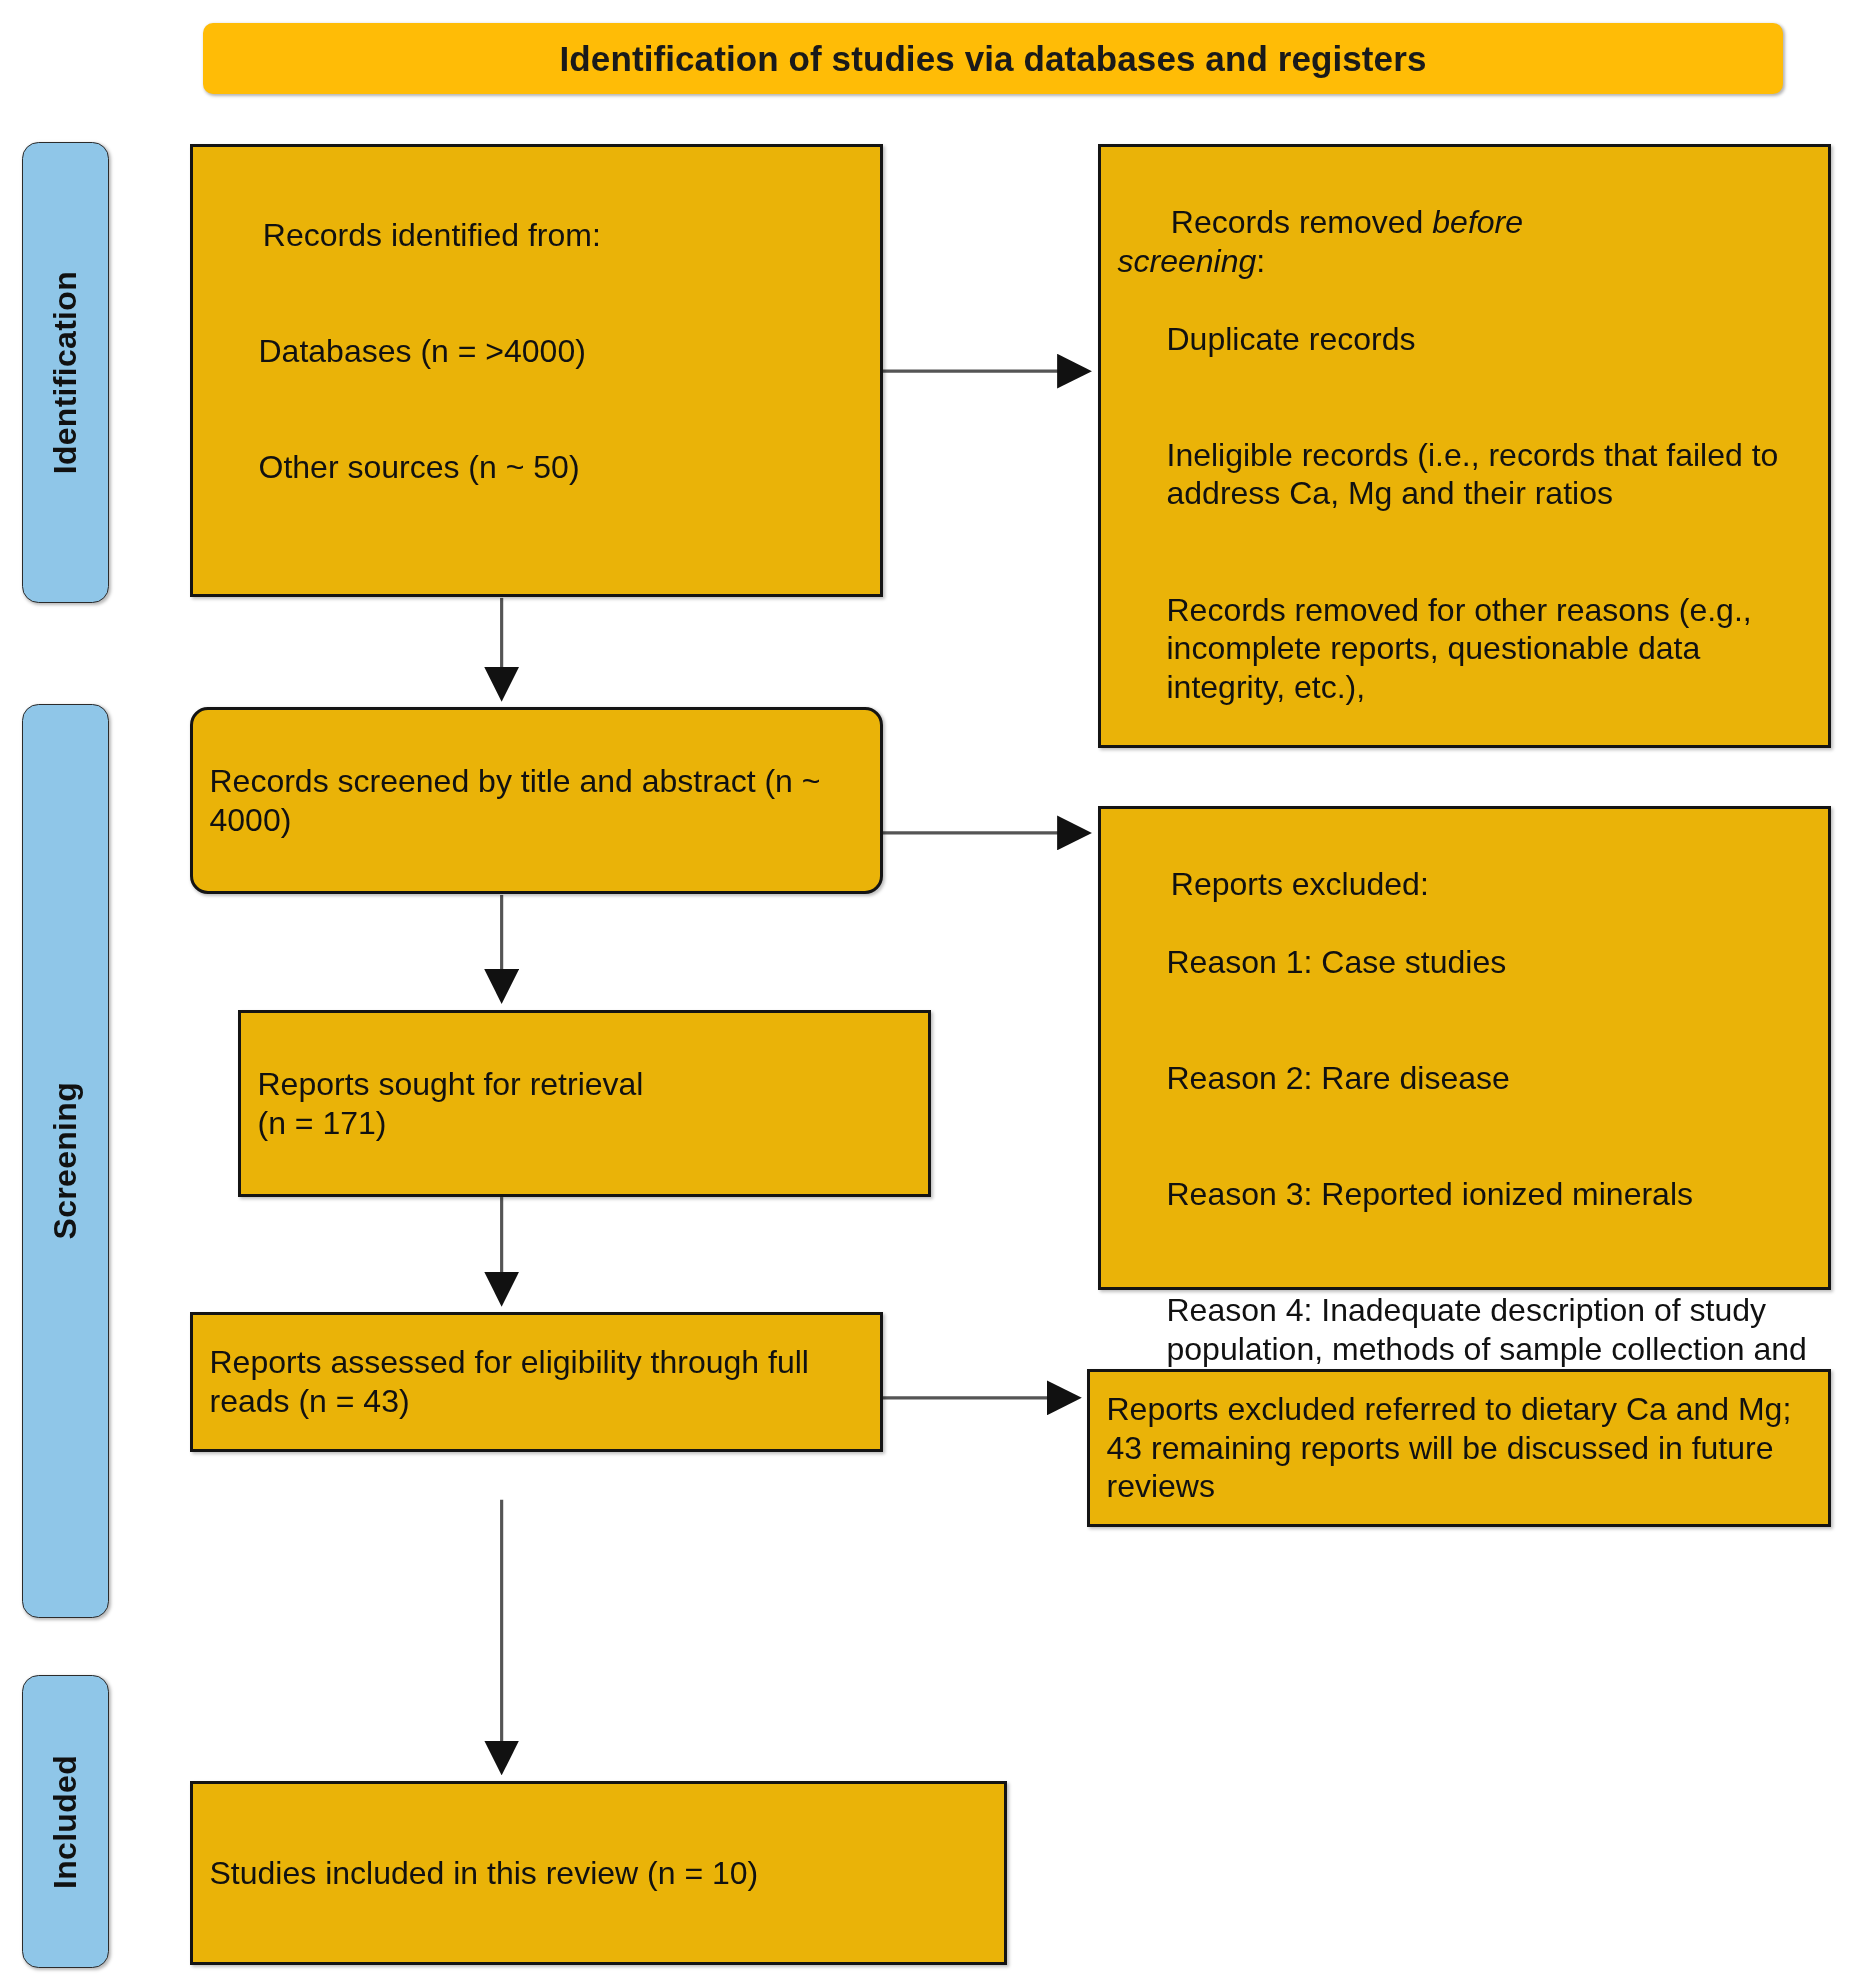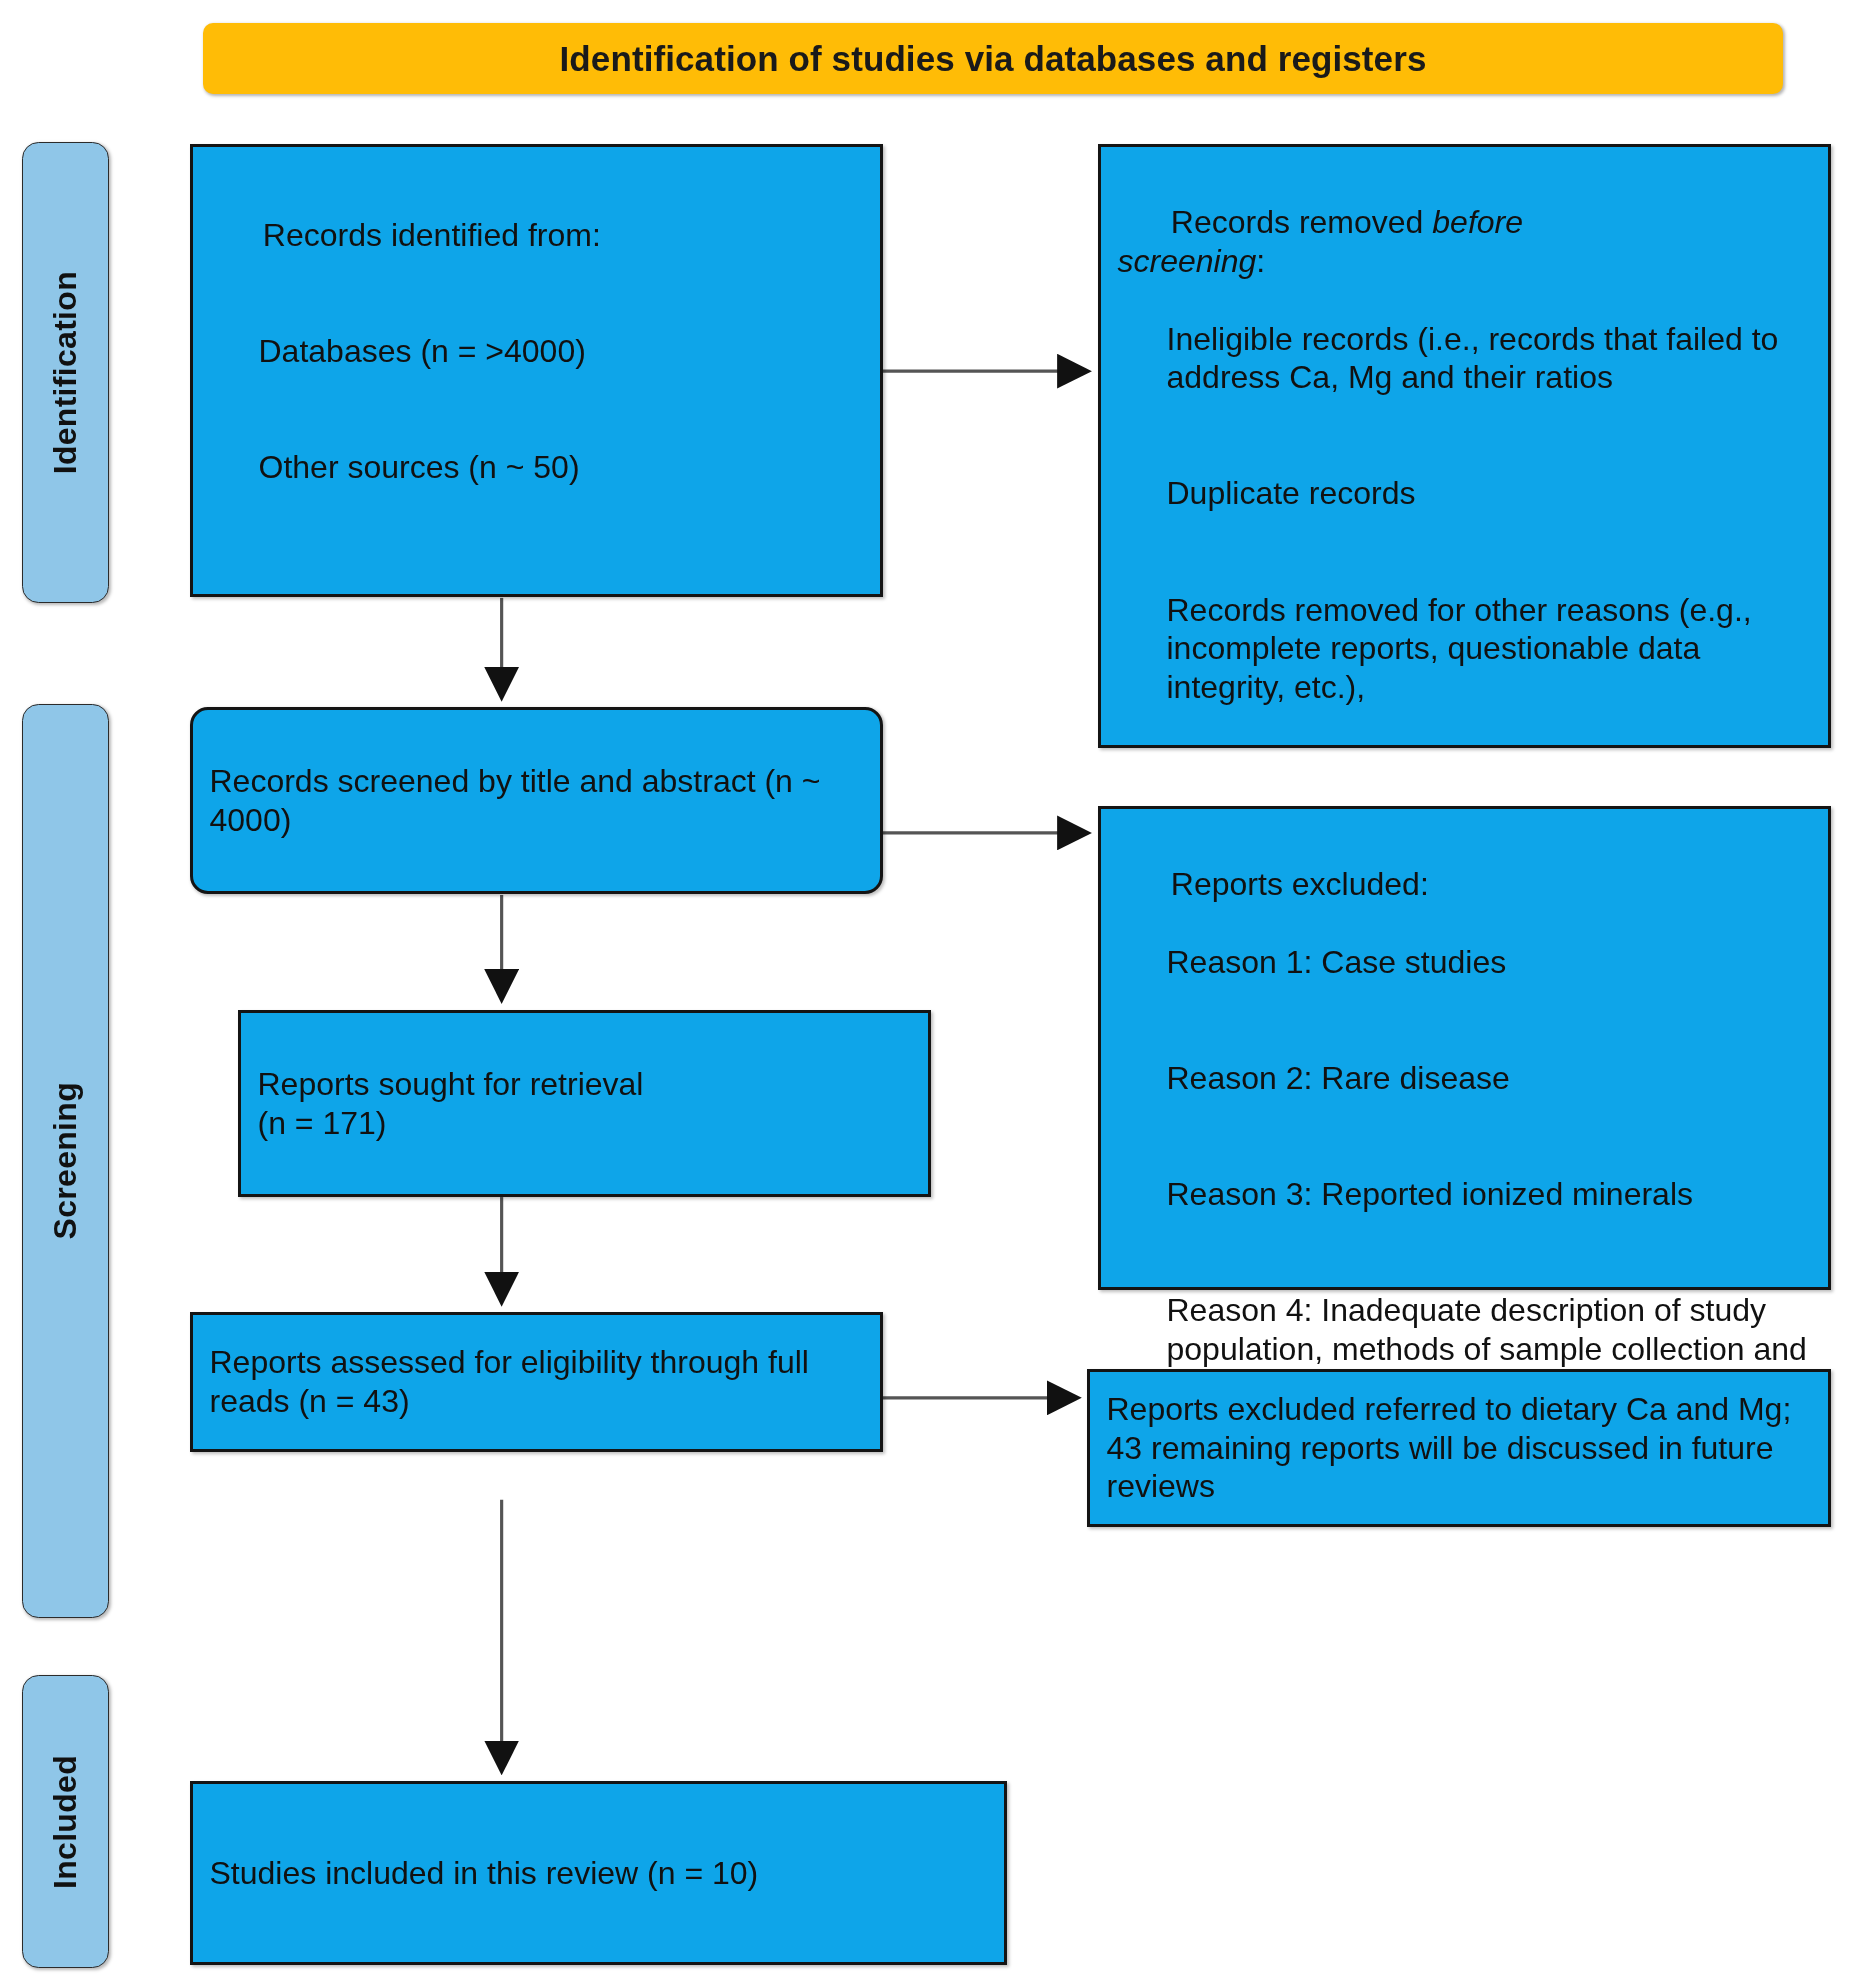--- a/index.html
+++ b/index.html
@@ -63,21 +63,21 @@
     letter-spacing: 0.3px;
     white-space: nowrap;
   }
   #stage-identification { left: 21.5px;  top: 142px;  width: 85px; height: 459px; }
   #stage-screening      { left: 21.5px;  top: 704px; width: 85px; height: 912px; }
   #stage-included       { left: 21.5px;  top: 1675px; width: 85px; height: 291px; }
 
   
   .flow-box {
     position: absolute;
-    background: #0ea5e9;
+    background: #eab308;
     border: 3.2px solid #141414;
     box-shadow: 1.9px 1.9px 3.2px rgba(0,0,0,0.26);
     box-sizing: border-box;
     display: flex;
     flex-direction: column;
     justify-content: center;
   }
   .flow-box-text {
     font-size: 32px;
     line-height: 1.21;
@@ -159,22 +159,22 @@
     <div class="flow-box-text">
       <span>Records identified from:</span><br>
       <span class="indent">Databases (n = &gt;4000)</span>
       <span class="indent">Other sources (n ~ 50)</span>
     </div>
   </div>
 
   <div class="flow-box top" id="box-removed">
     <div class="flow-box-text">
       <span>Records removed </span><em>before</em><br><em>screening</em><span>:</span>
+      <span class="indent">Duplicate records</span>
       <span class="indent">Ineligible records (i.e., records that failed to address Ca, Mg and their ratios</span>
-      <span class="indent">Duplicate records</span>
       <span class="indent">Records removed for other reasons (e.g., incomplete reports, questionable data integrity, etc.),</span>
     </div>
   </div>
 
   <div class="flow-box" id="box-screened">
     <div class="flow-box-text">Records screened by title and abstract (n ~ 4000)</div>
   </div>
 
   <div class="flow-box top" id="box-excluded">
     <div class="flow-box-text">

